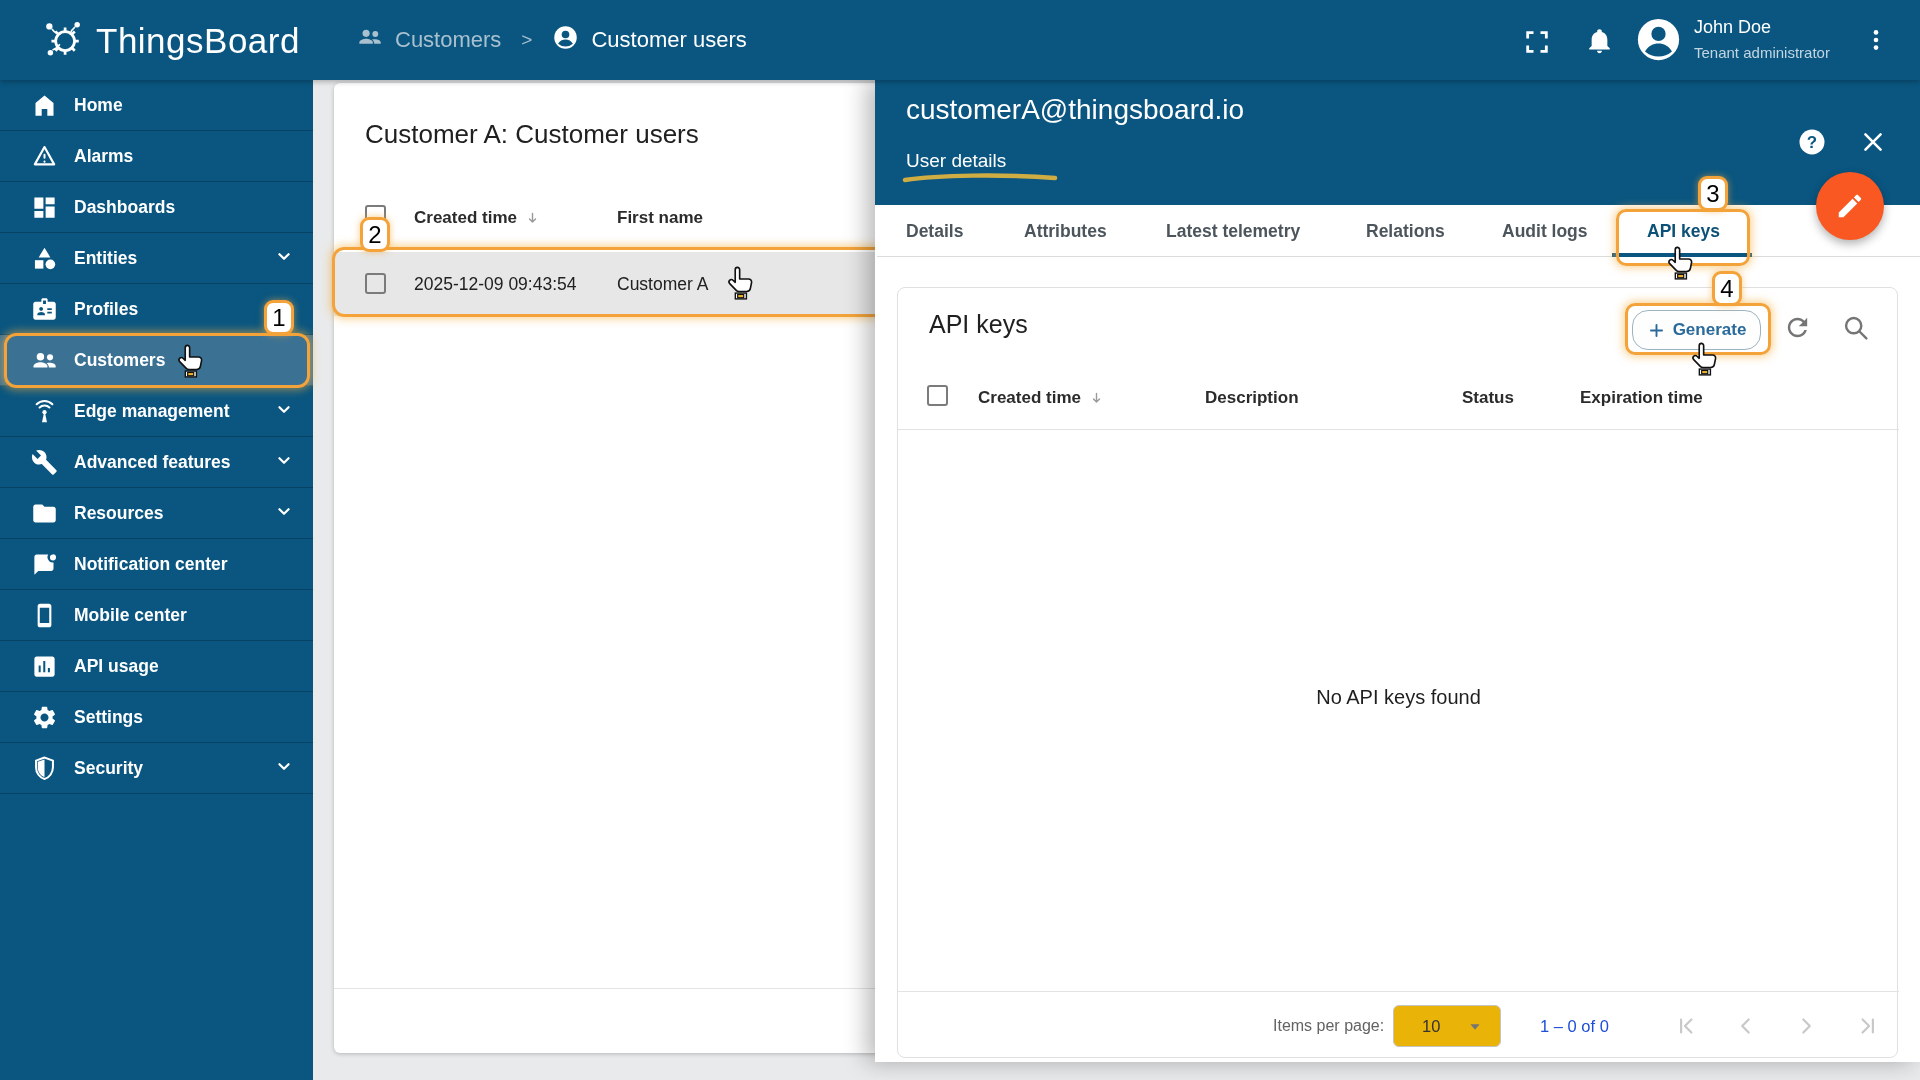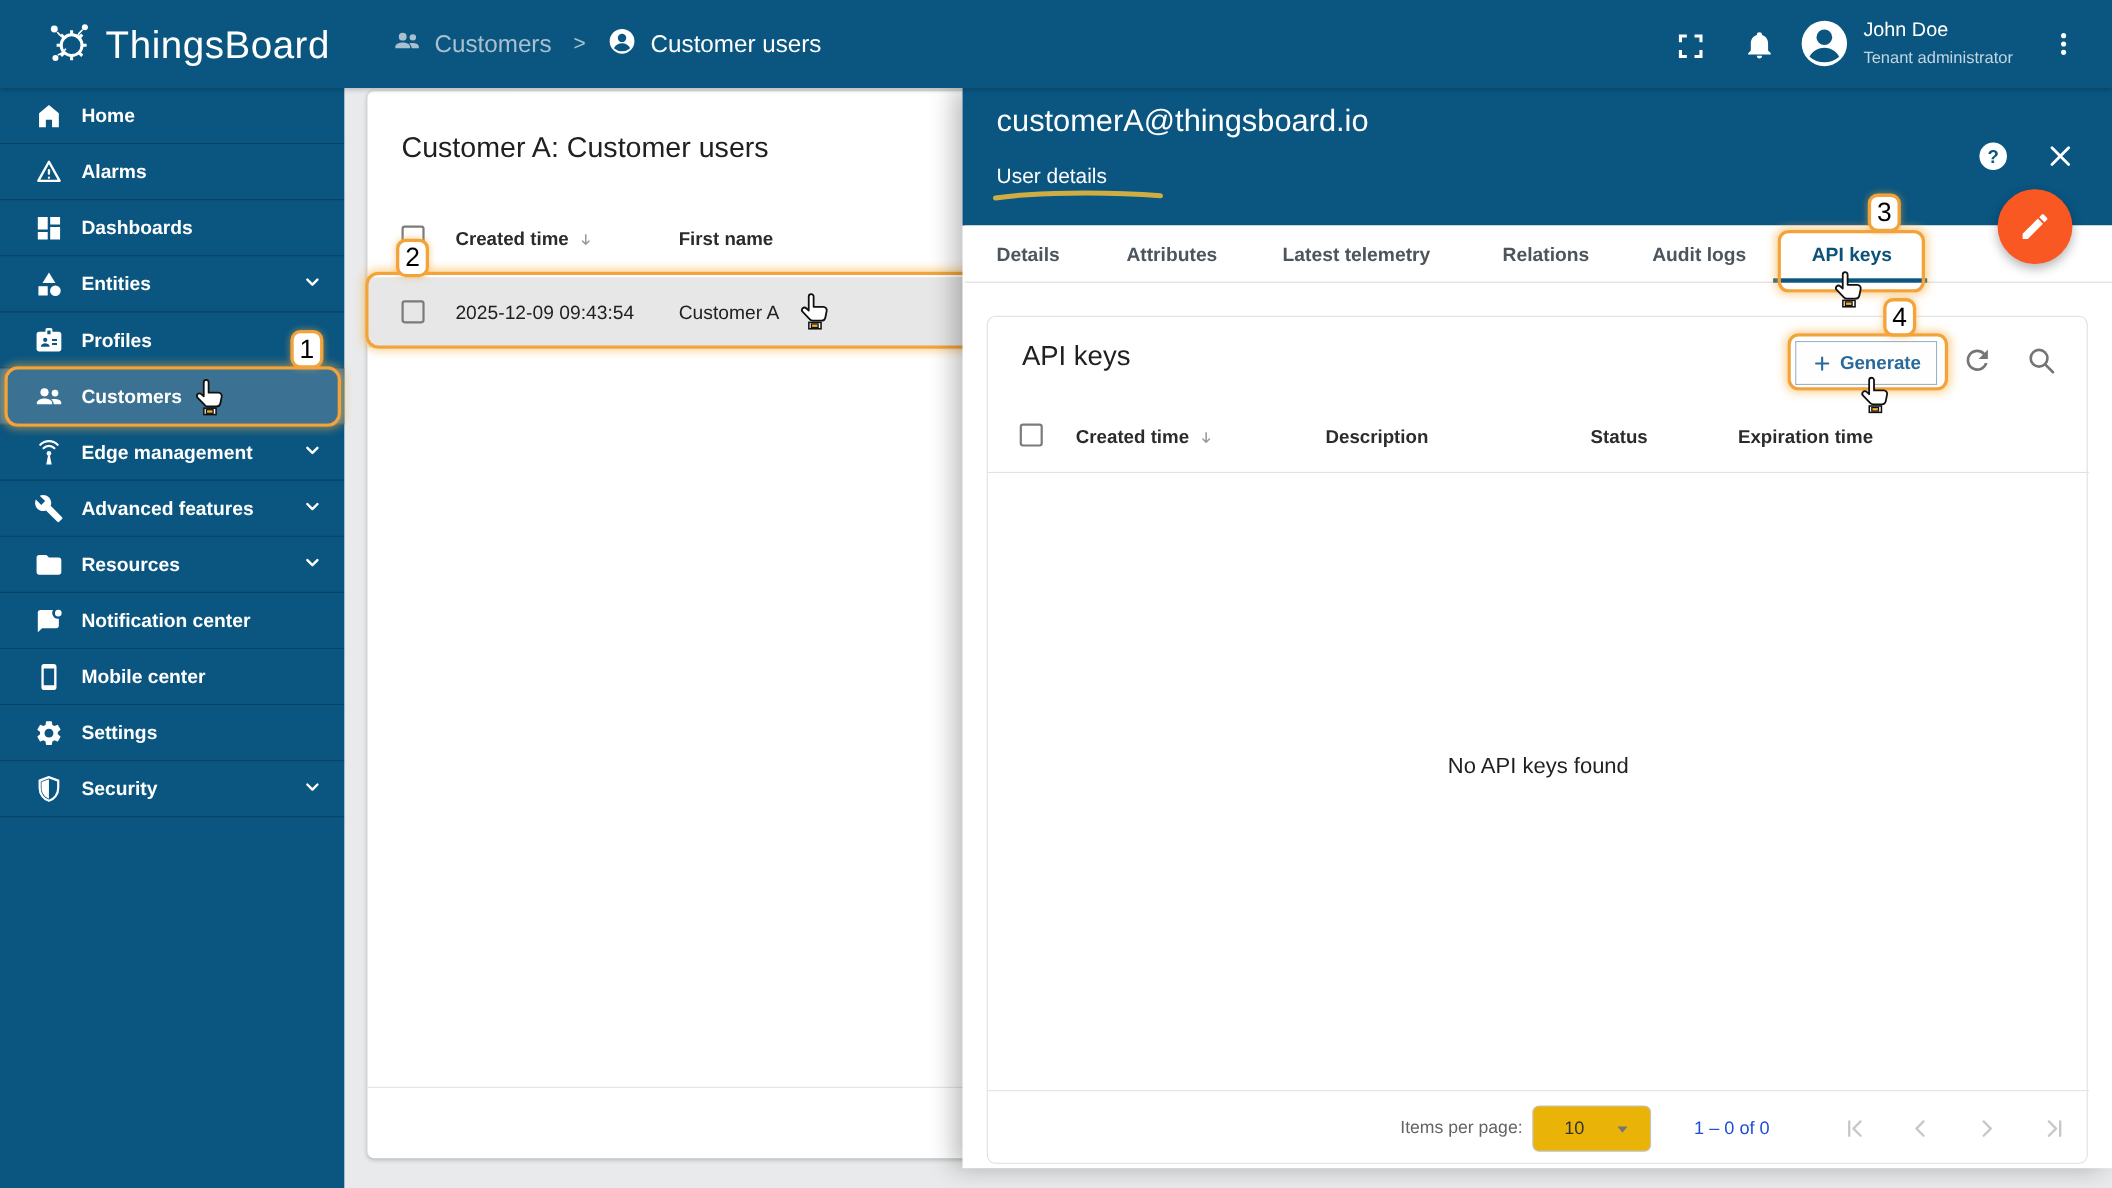--- a/index.html
+++ b/index.html
@@ -56,28 +56,28 @@
   .tab{position:absolute;top:0;height:52px;line-height:52px;font-size:17.5px;font-weight:700;color:#4d555c;cursor:pointer}
   .tab.active{color:#0c5178}
   .ink-bar{position:absolute;left:735px;top:48px;width:140px;height:4px;background:#0a5680}
   .fab{position:absolute;left:941px;top:92px;width:68px;height:68px;border-radius:50%;background:#f95822;
     border:none;display:flex;align-items:center;justify-content:center;box-shadow:0 4px 10px rgba(0,0,0,.3);cursor:pointer;z-index:5}
 
   
   .api-card{position:absolute;left:22px;top:207px;width:1001px;height:771px;border:1px solid #e0e0e0;border-radius:8px;background:#fff}
   .api-title{position:absolute;left:31px;top:22px;font-size:25px;font-weight:400;color:#202020}
   .generate-btn{position:absolute;left:734px;top:22px;width:129px;height:40px;background:#fefefe;
-    border:1px solid #9db4c0;border-radius:0;display:flex;align-items:center;justify-content:center;gap:7px;
+    border:1px solid #9db4c0;border-radius:16px;display:flex;align-items:center;justify-content:center;gap:7px;
     color:#2a6a9b;font-size:17px;font-weight:700;cursor:pointer;font-family:inherit}
   .icon-btn{position:absolute;top:25px;width:30px;height:30px;background:none;border:none;cursor:pointer}
   .khead{position:absolute;left:0;top:78px;width:1001px;height:64px;border-bottom:1px solid #e2e2e2}
   .khead .cb{position:absolute;left:29px;top:19px}
   .kh{position:absolute;top:0;height:64px;line-height:64px;font-size:17px;font-weight:700;color:#2b2b2b}
   .kh-created{left:80px;display:flex;align-items:center;gap:7px}
-  .kh-desc{left:307px}.kh-status{left:548px}.kh-exp{left:682px}
+  .kh-desc{left:307px}.kh-status{left:564px}.kh-exp{left:682px}
   .empty-msg{position:absolute;left:0;top:398px;width:1001px;text-align:center;font-size:20px;color:#1f1f1f}
   .paging{position:absolute;left:0;top:703px;width:1001px;height:68px;border-top:1px solid #e4e4e4}
   .pp-label{position:absolute;left:375px;top:0;line-height:68px;font-size:16px;color:#636363}
   .pp-select{position:absolute;left:495px;top:13px;width:108px;height:42px;border:1px solid #c4c4c4;border-radius:6px;
     background:#eab308;cursor:pointer}
   .pp-value{position:absolute;left:28px;top:0;line-height:40px;font-size:16.5px;color:#333}
   .pp-caret{position:absolute;right:14px;top:9px}
   .pp-range{position:absolute;left:642px;top:0;line-height:68px;font-size:16.5px;color:#1d4ed8}
   .nav-btn{position:absolute;top:21px;width:26px;height:26px;background:none;border:none}
 
@@ -271,20 +271,26 @@
     <span class="lbl">Notification center</span>
   </div>
 
   <div class="side-item">
     <svg width="27" height="27" viewBox="0 0 24 24" fill="#fff">
       <path d="M16 1.5H8c-1.2 0-2.1 1-2.1 2.1v16.8c0 1.1.9 2.1 2.1 2.1h8c1.2 0 2.1-1 2.1-2.1V3.6c0-1.1-.9-2.1-2.1-2.1zm.2 17.2H7.8V5h8.4z"></path>
     </svg>
     <span class="lbl">Mobile center</span>
   </div>
 
+  <div class="side-item">
+    <svg width="27" height="27" viewBox="0 0 24 24" fill="#fff">
+      <path d="M19 3H5c-1.1 0-2 .9-2 2v14c0 1.1.9 2 2 2h14c1.1 0 2-.9 2-2V5c0-1.1-.9-2-2-2zM8.6 17H6.8v-6h1.8zm4.1 0h-1.8V7h1.8zm4.1 0H15v-3.6h1.8z"></path>
+    </svg>
+    <span class="lbl">API usage</span>
+  </div>
 
   <div class="side-item">
     <svg width="27" height="27" viewBox="0 0 24 24" fill="#fff">
       <path d="M19.14 12.94c.04-.3.06-.61.06-.94 0-.32-.02-.64-.07-.94l2.03-1.58c.18-.14.23-.41.12-.61l-1.92-3.32c-.12-.22-.37-.29-.59-.22l-2.39.96c-.5-.38-1.03-.7-1.62-.94l-.36-2.54c-.04-.24-.24-.41-.48-.41h-3.84c-.24 0-.43.17-.47.41l-.36 2.54c-.59.24-1.13.57-1.62.94l-2.39-.96c-.22-.08-.47 0-.59.22L2.74 8.87c-.12.21-.08.47.12.61l2.03 1.58c-.05.3-.09.63-.09.94s.02.64.07.94l-2.03 1.58c-.18.14-.23.41-.12.61l1.92 3.32c.12.22.37.29.59.22l2.39-.96c.5.38 1.03.7 1.62.94l.36 2.54c.05.24.24.41.48.41h3.84c.24 0 .44-.17.47-.41l.36-2.54c.59-.24 1.13-.56 1.62-.94l2.39.96c.22.08.47 0 .59-.22l1.92-3.32c.12-.22.07-.47-.12-.61l-2.01-1.58zM12 15.6c-1.98 0-3.6-1.62-3.6-3.6s1.62-3.6 3.6-3.6 3.6 1.62 3.6 3.6-1.62 3.6-3.6 3.6z"></path>
     </svg>
     <span class="lbl">Settings</span>
   </div>
 
   <div class="side-item">
     <svg width="27" height="27" viewBox="0 0 24 24">

